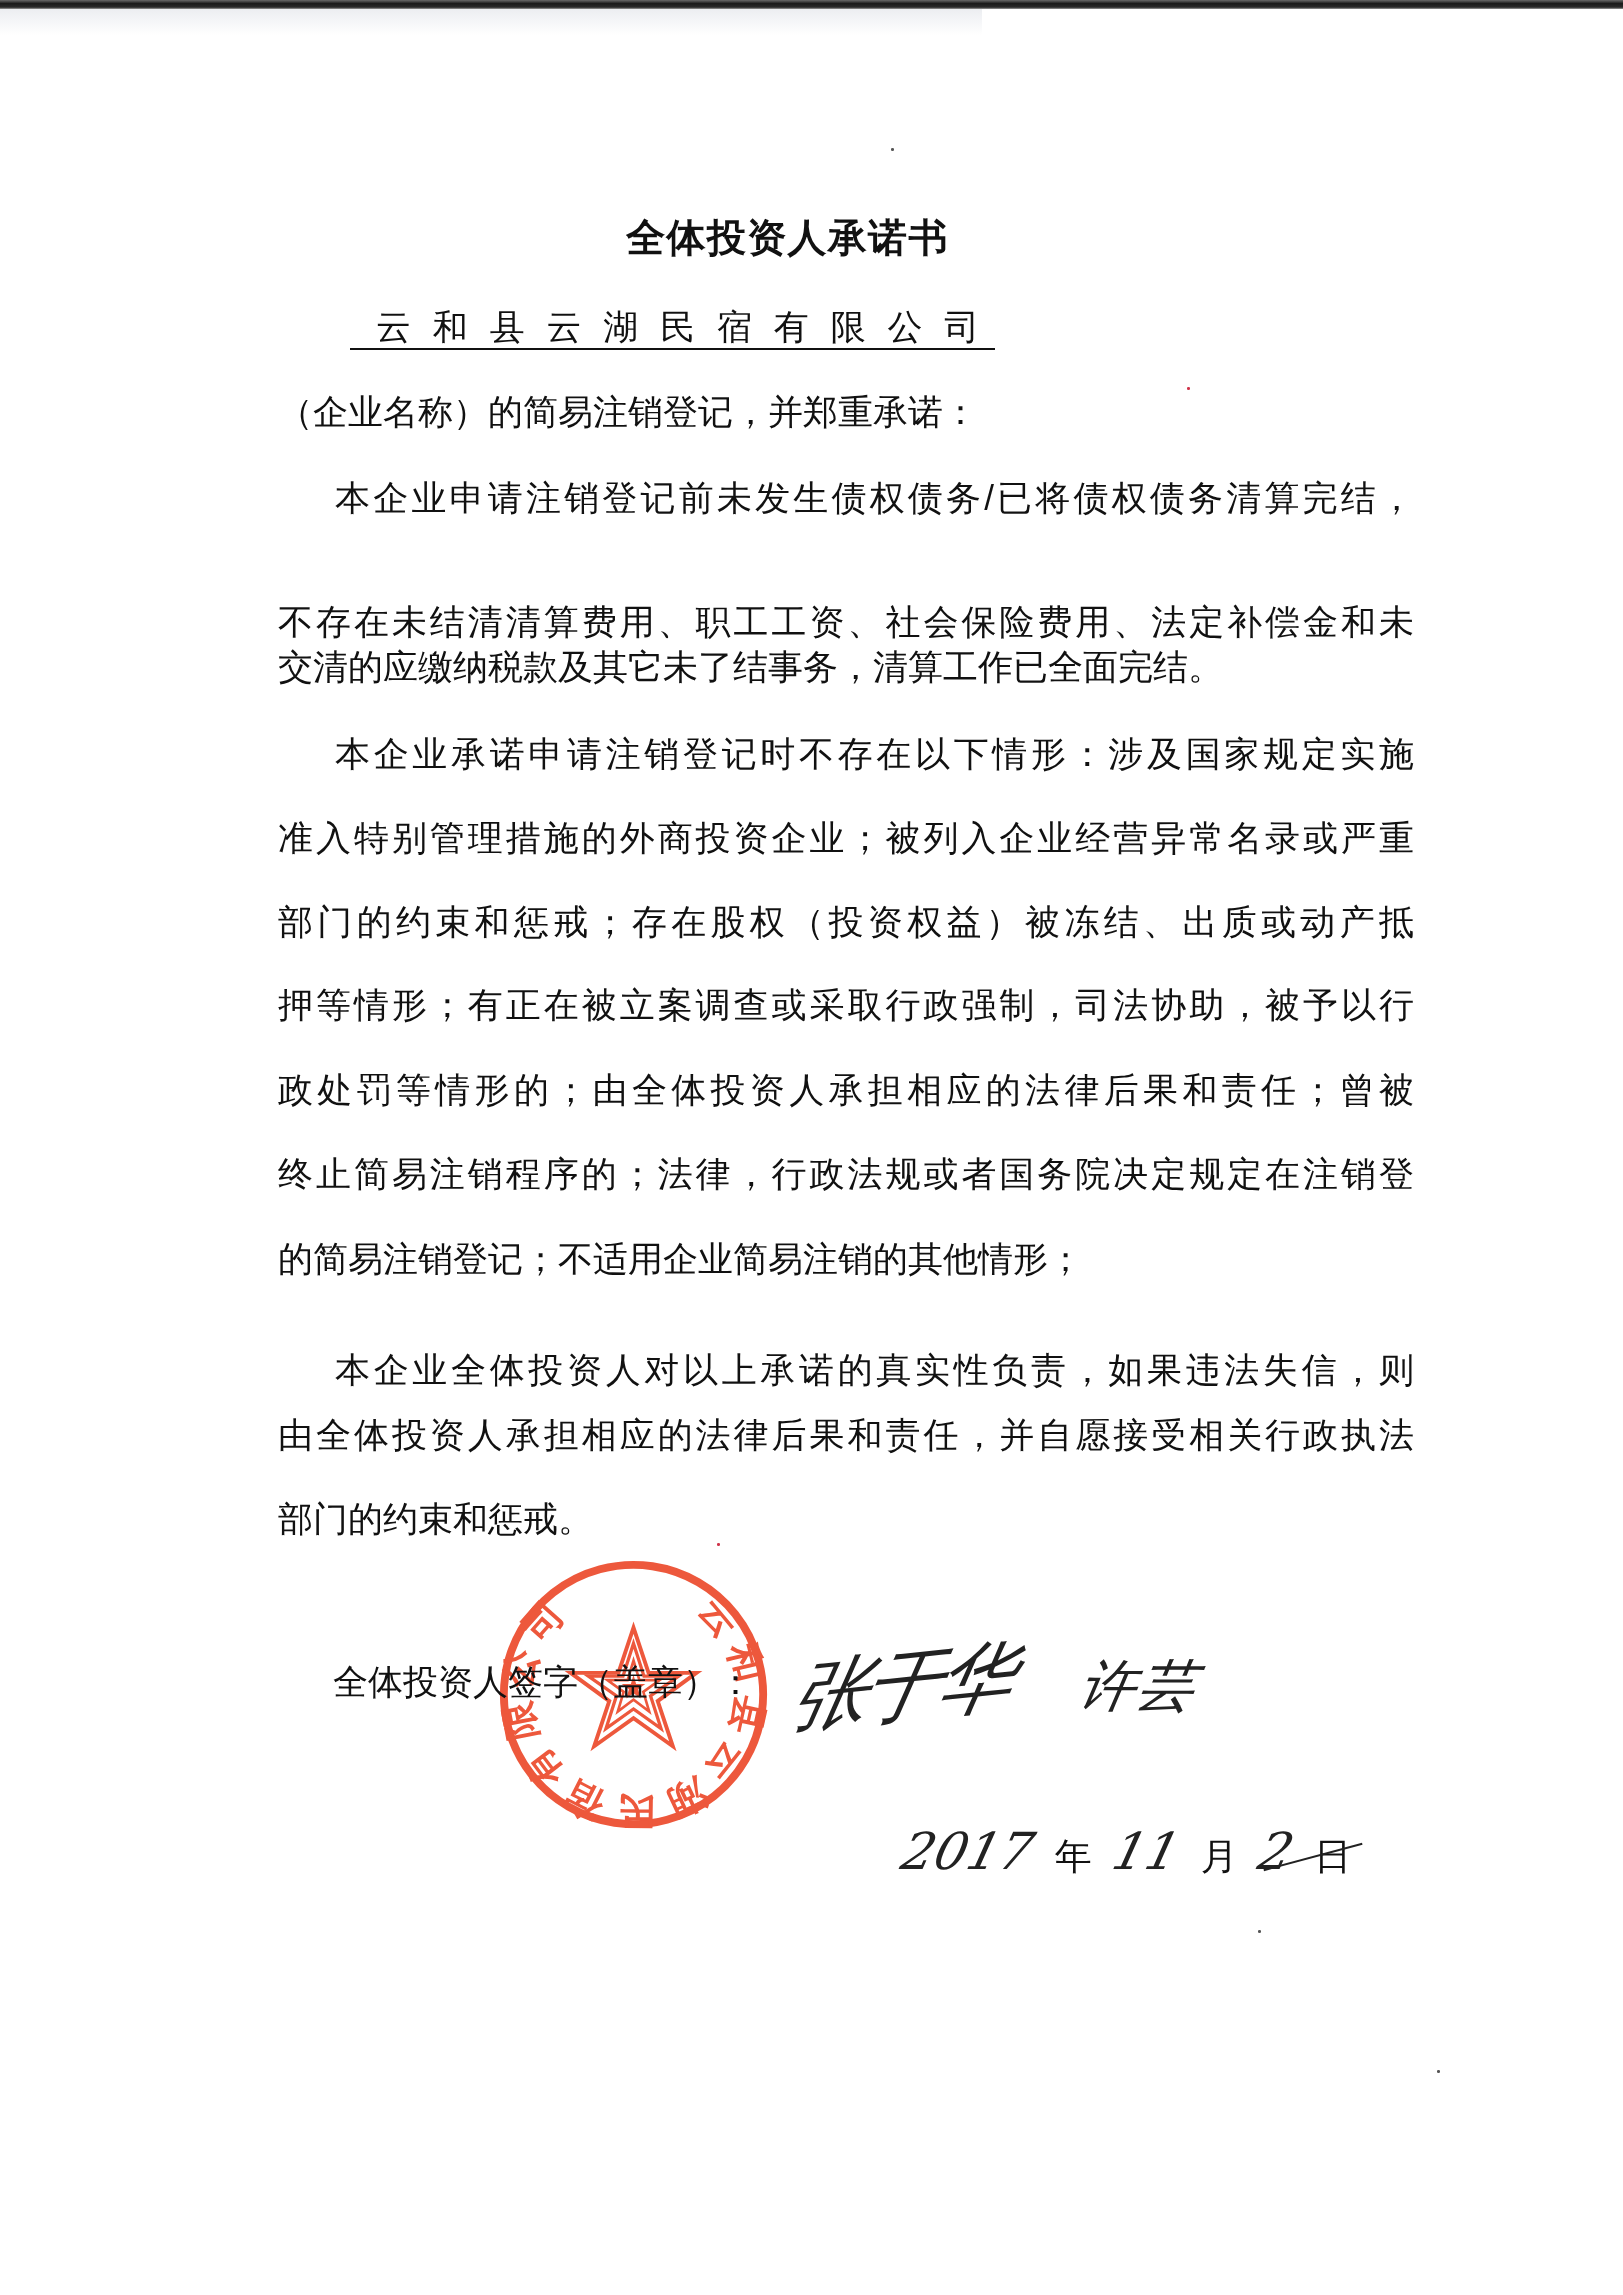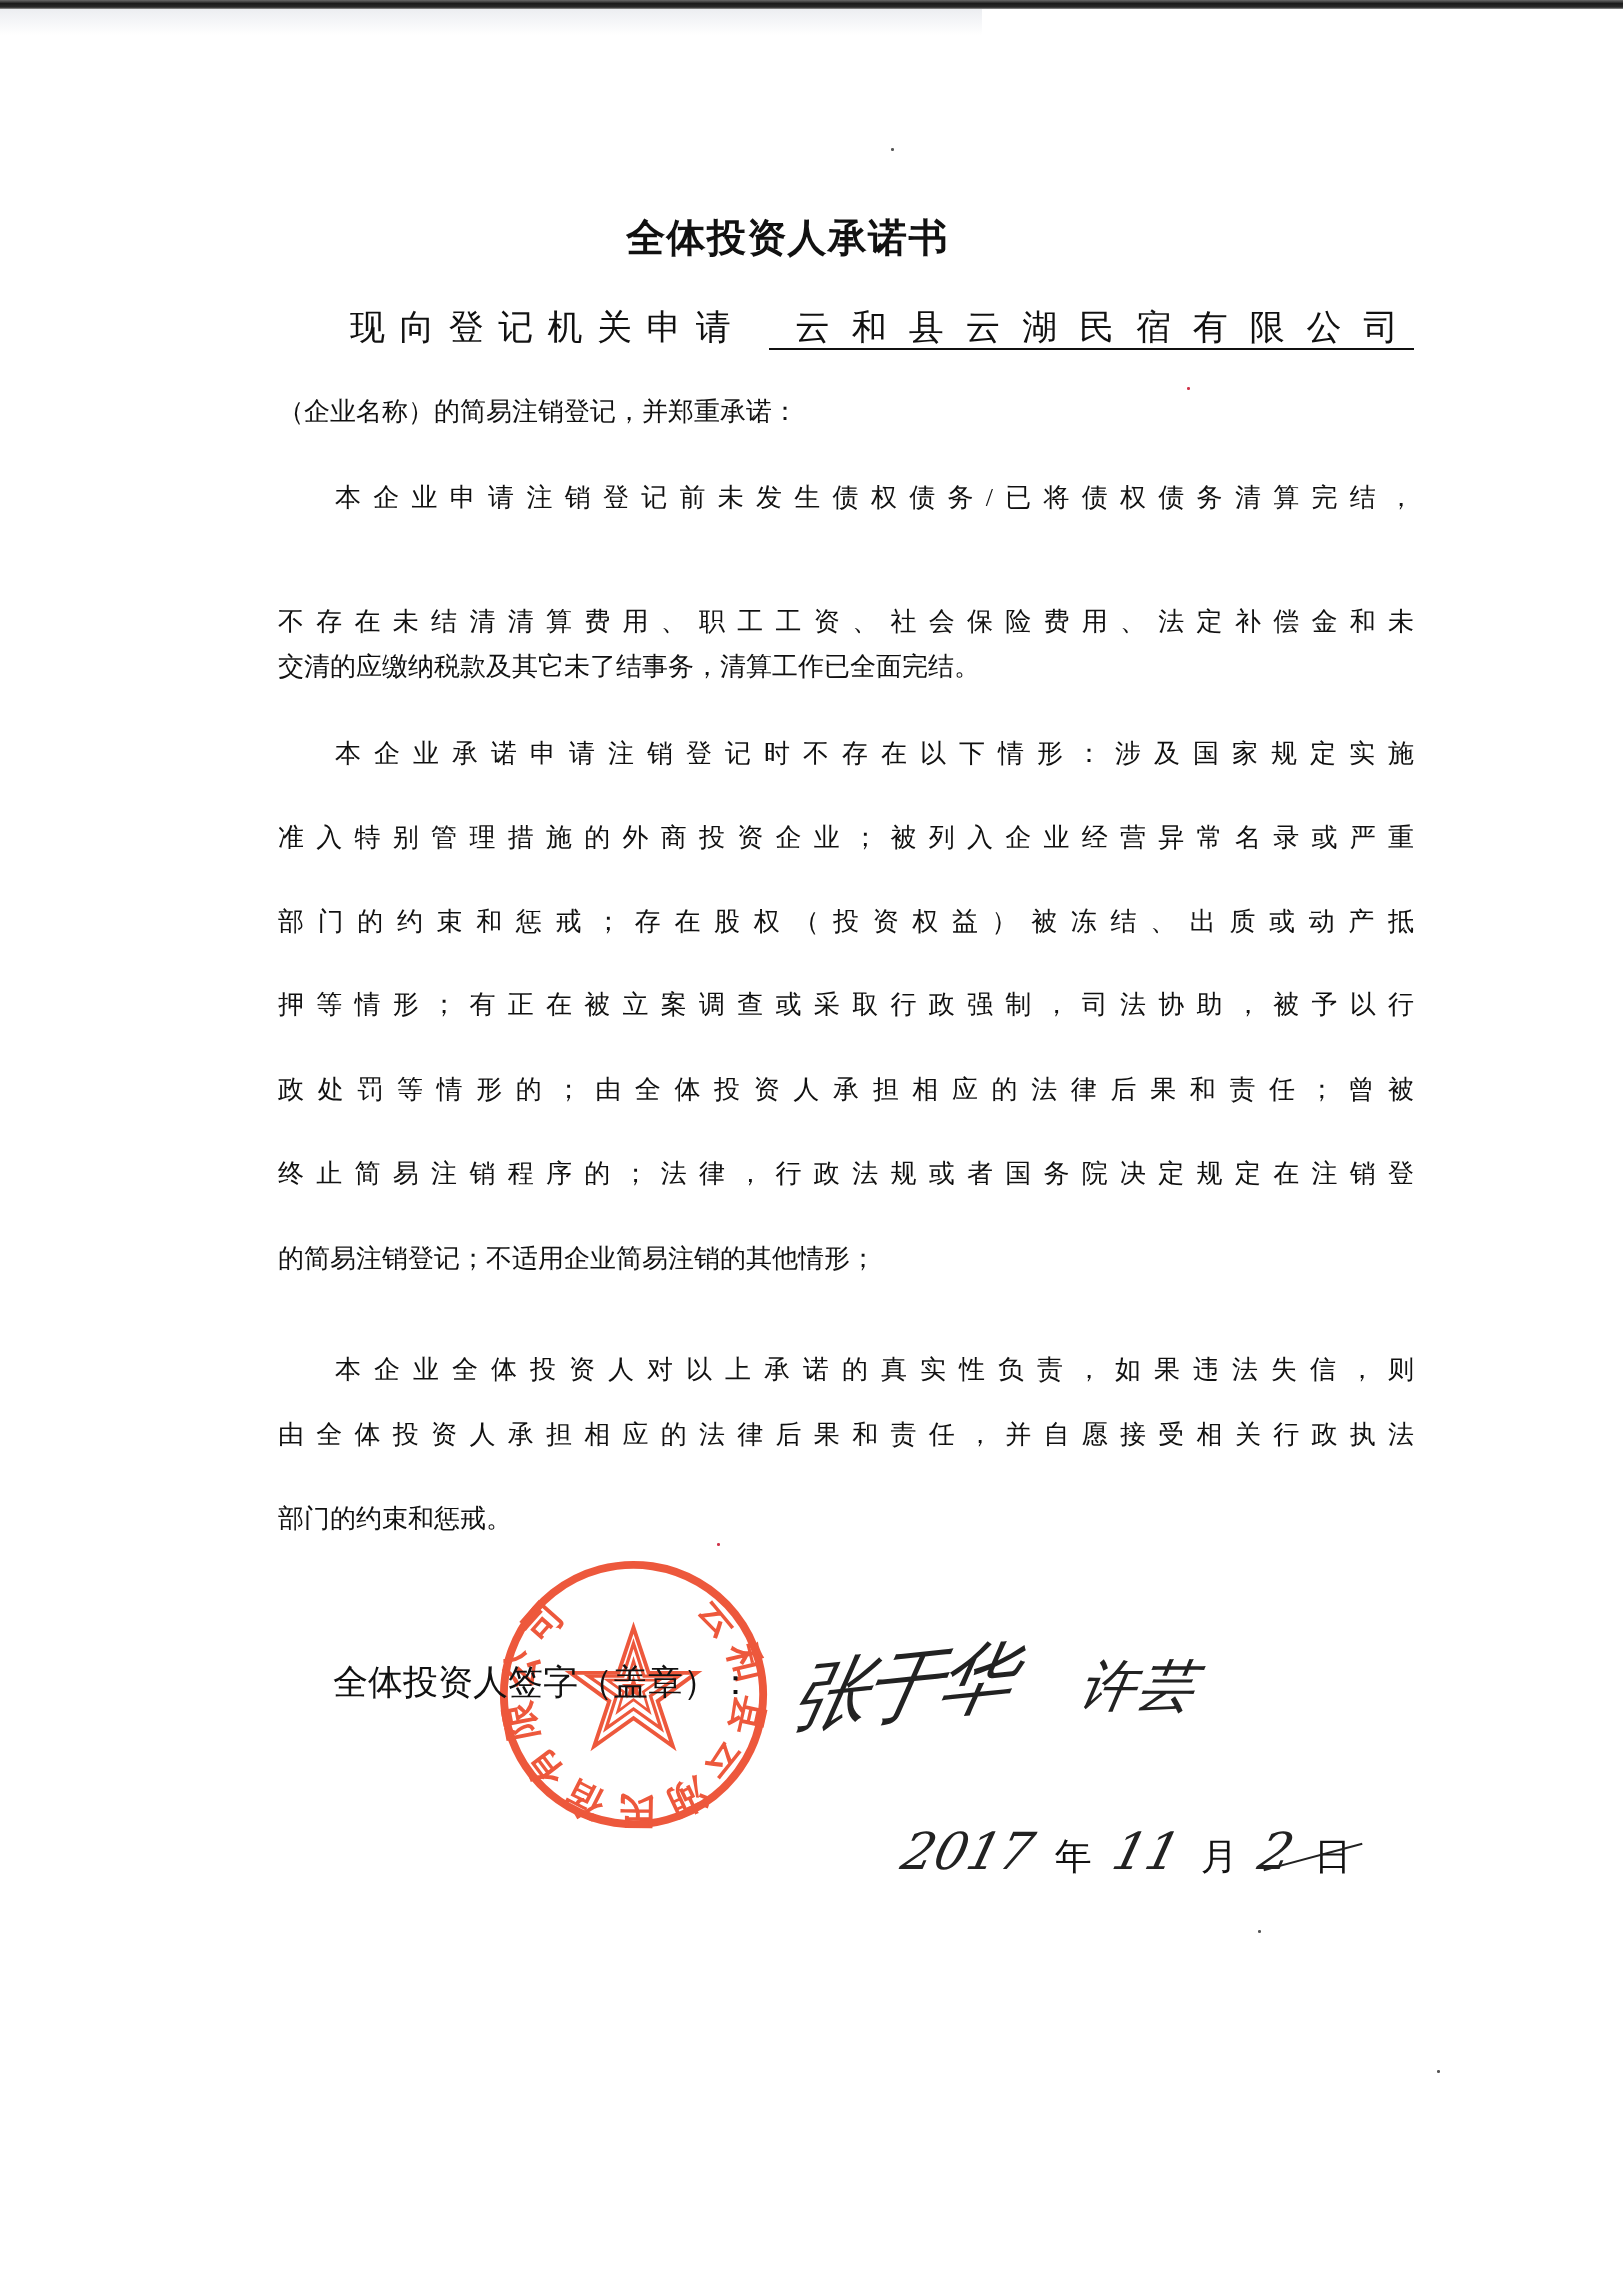--- a/index.html
+++ b/index.html
@@ -39,24 +39,24 @@
       text-align: center;
       font-size: 39px;
       font-weight: bold;
       letter-spacing: 1.3px;
       font-family: "DejaVu Sans", "Liberation Sans", sans-serif;
     }
     .line {
       position: absolute;
       left: 278px;
       width: 1136px;
-      font-size: 26px;
+      font-size: 35px;
       line-height: 42px;
       white-space: nowrap;
-      font-family: Liberation Serif, serif;
+      font-family: Liberation Sans, sans-serif;
       text-align: justify;
       text-align-last: justify;
     }
     .line.last {
       text-align-last: left;
     }
     .line.indent {
       left: 335px;
       width: 1079px;
     }
@@ -173,21 +173,20 @@
   </style>
 </head>
 <body>
 
 <div class="scan-edge"></div>
 <div class="scan-shadow"></div>
 
 <div class="title">全体投资人承诺书</div>
 
 <div class="apply-line">
-  <span class="apply-prefix">现向登记机关申请</span>
   <span class="company-name">云和县云湖民宿有限公司</span>
 </div>
 
 <div class="line last" style="top:391px;">（企业名称）的简易注销登记，并郑重承诺：</div>
 
 <div class="line indent" style="top:477px;">本企业申请注销登记前未发生债权债务/已将债权债务清算完结，</div>
 <div class="line" style="top:561px;margin-top:40px;">不存在未结清清算费用、职工工资、社会保险费用、法定补偿金和未</div>
 <div class="line last" style="top:646px;">交清的应缴纳税款及其它未了结事务，清算工作已全面完结。</div>
 
 <div class="line indent" style="top:733px;">本企业承诺申请注销登记时不存在以下情形：涉及国家规定实施</div>

